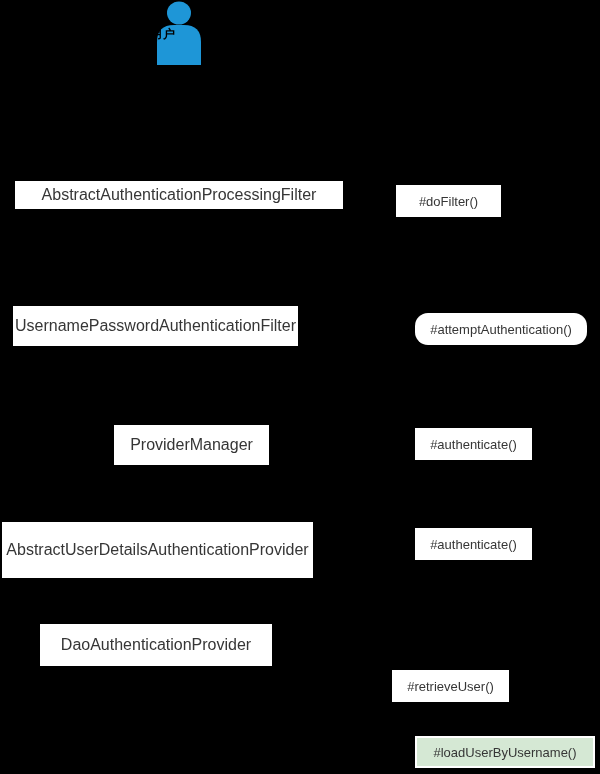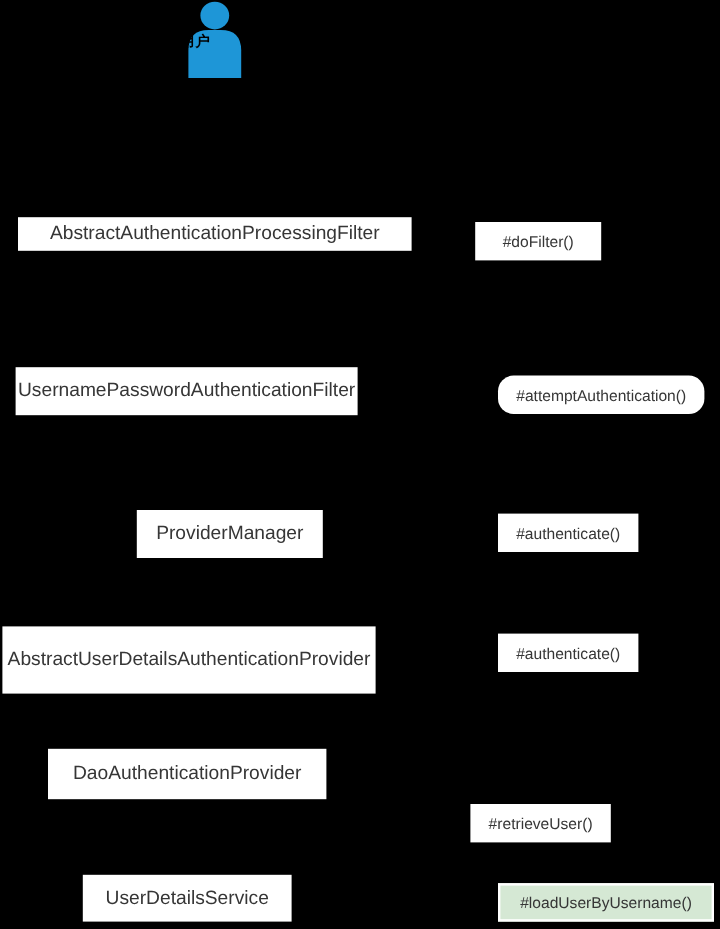--- a/index.html
+++ b/index.html
@@ -73,16 +73,15 @@
 
   <div class="box class-box" style="left:78px; top:425px; width:155px; height:40px;margin-left:36px;">ProviderManager</div>
   <div class="box method-box" style="left:415px; top:428px; width:117px; height:32px;">#authenticate()</div>
 
   <div class="box class-box" style="left:2px; top:522px; width:311px; height:56px;">AbstractUserDetailsAuthenticationProvider</div>
   <div class="box method-box" style="left:415px; top:528px; width:117px; height:32px;">#authenticate()</div>
 
   <div class="box class-box" style="left:40px; top:624px; width:232px; height:42px;">DaoAuthenticationProvider</div>
   <div class="box method-box" style="left:392px; top:628px; width:117px; height:32px;margin-top:42px;">#retrieveUser()</div>
 
-  <div class="box class-box" style="left:69px; top:729px; width:174px; height:39px;">UserDetailsService</div>
   <div class="box method-box highlight" style="left:415px; top:736px; width:180px; height:32px;">#loadUserByUsername()</div>
 
 </div>
 
 </body></html>

